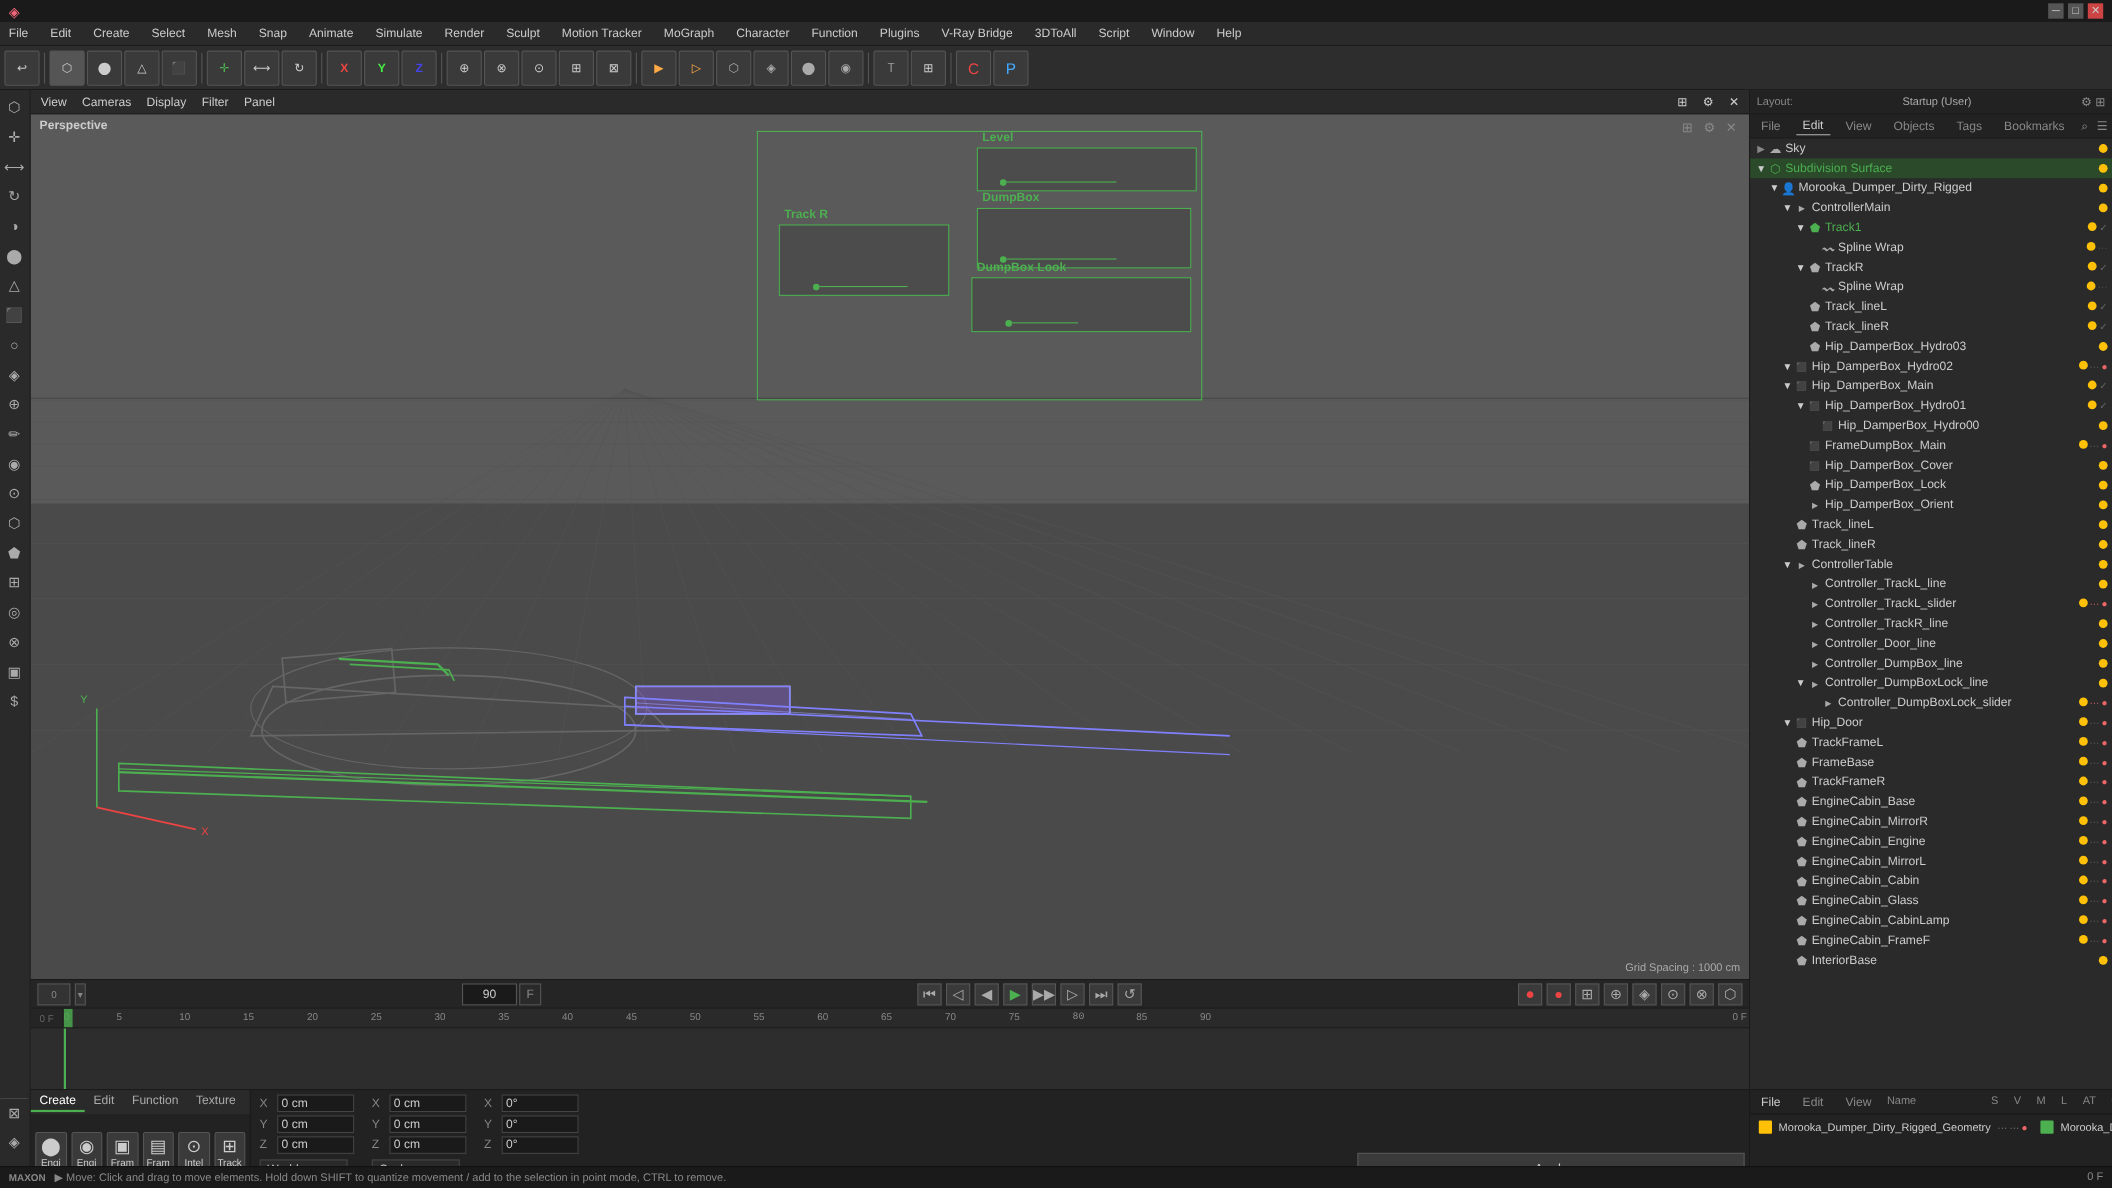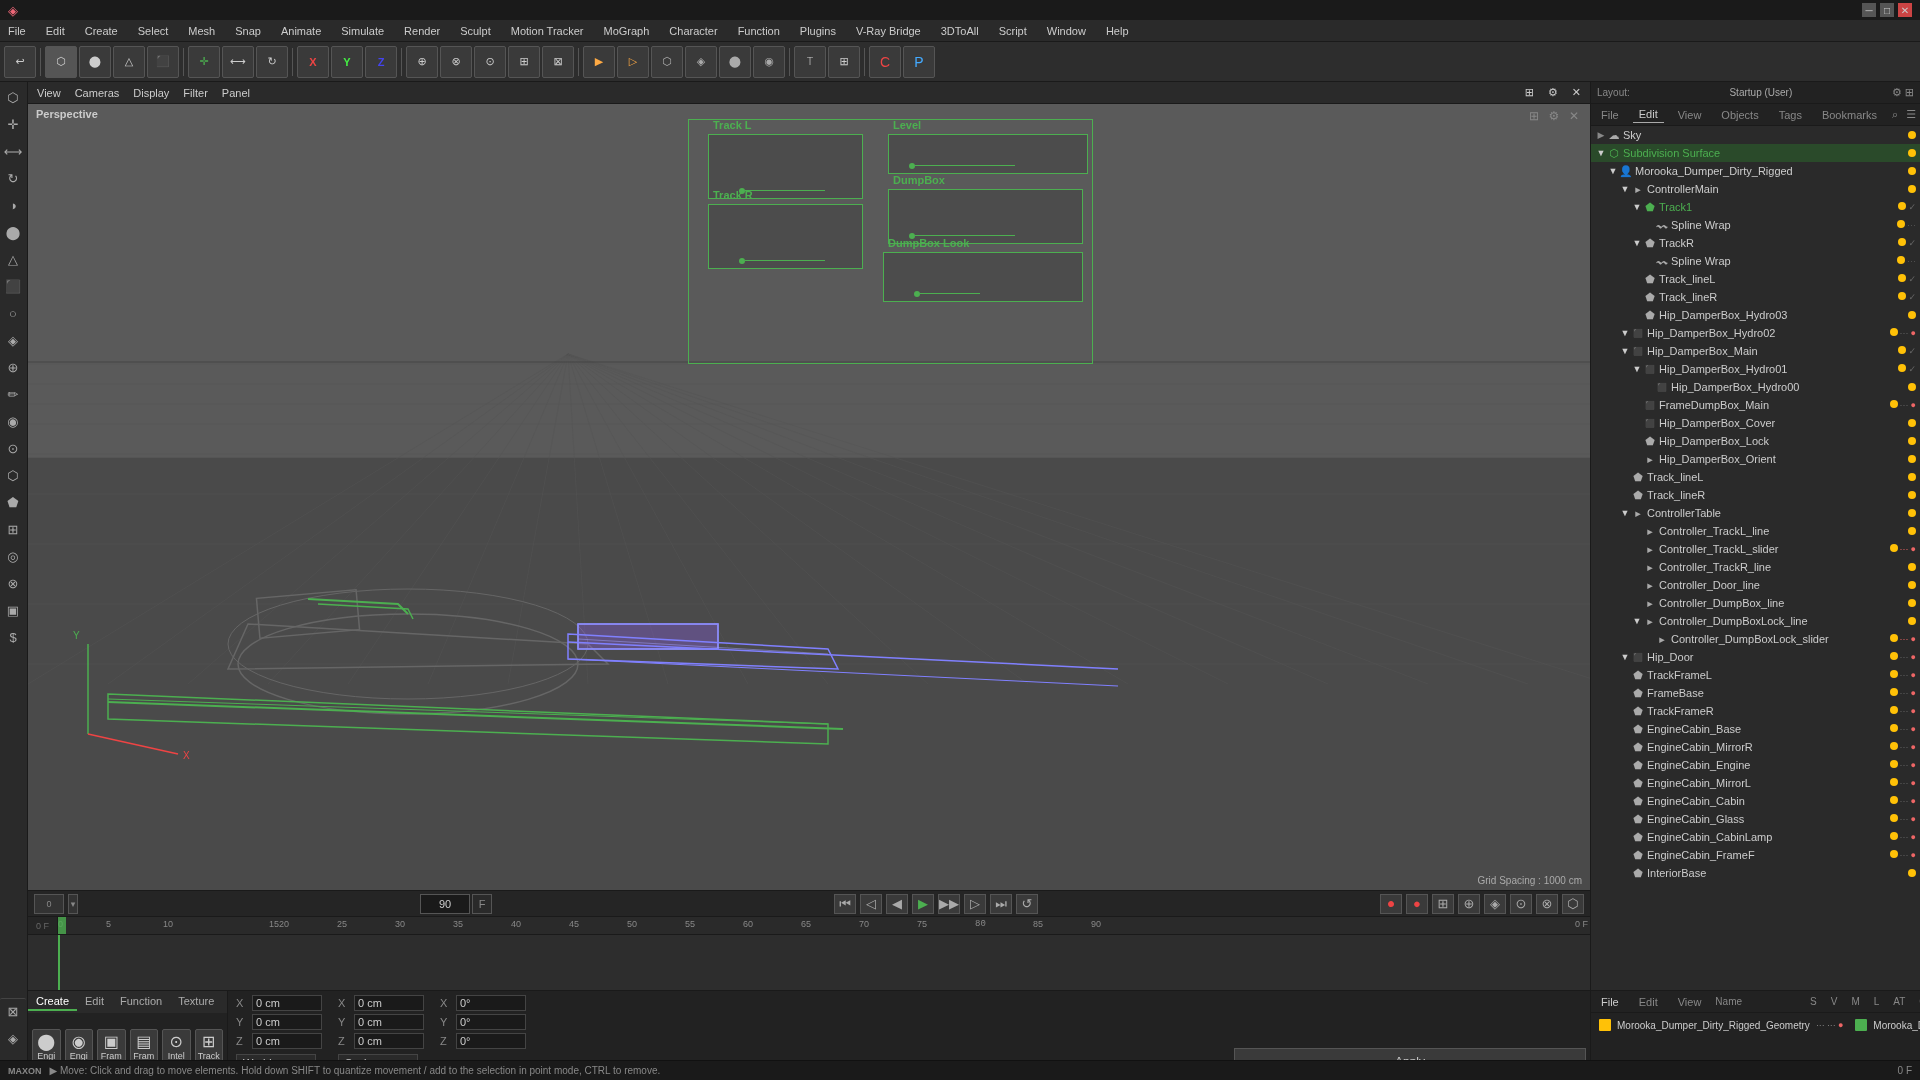--- a/index.html
+++ b/index.html
@@ -673,25 +673,20 @@
       <div id="perspective-label">Perspective</div>
 
       <div id="grid-spacing">Grid Spacing : 1000 cm</div>
 
       <div id="viewport-icons">
         <span class="vp-icon">⊞</span>
         <span class="vp-icon">⚙</span>
         <span class="vp-icon">✕</span>
       </div>
 
-      <div class="hud-box" style="left:680px;top:30px;width:155px;height:65px;">
-        <span class="hud-label">Track L</span>
-        <div class="hud-dot" style="bottom:4px;left:30px;"></div>
-        <div class="hud-line" style="bottom:7px;left:36px;width:80px;"></div>
-      </div>
 
       <div class="hud-box" style="left:860px;top:30px;width:200px;height:40px;">
         <span class="hud-label">Level</span>
         <div class="hud-dot" style="bottom:4px;left:20px;"></div>
         <div class="hud-line" style="bottom:7px;left:26px;width:100px;"></div>
       </div>
 
       <div class="hud-box" style="left:680px;top:100px;width:155px;height:65px;">
         <span class="hud-label">Track R</span>
         <div class="hud-dot" style="bottom:4px;left:30px;"></div>
@@ -753,21 +748,21 @@
       </div>
 
       <div id="timeline-ruler" style="position:relative;height:18px;background:#2a2a2a;border-bottom:1px solid #1a1a1a;overflow:hidden;">
         <div style="position:absolute;left:0;top:0;height:100%;width:30px;background:#252525;border-right:1px solid #1a1a1a;display:flex;align-items:center;justify-content:center;font-size:9px;color:#666;">0 F</div>
         <div style="position:absolute;left:30px;top:0;right:0;height:100%;overflow:hidden;">
 
           <div style="position:relative;height:100%;">
             <span class="ruler-num" style="left:0px;">0</span>
             <span class="ruler-num" style="left:48px;">5</span>
             <span class="ruler-num" style="left:105px;">10</span>
-            <span class="ruler-num" style="left:163px;margin-left:48px;">15</span>
+            <span class="ruler-num" style="left:163px;">15</span>
             <span class="ruler-num" style="left:221px;">20</span>
             <span class="ruler-num" style="left:279px;">25</span>
             <span class="ruler-num" style="left:337px;">30</span>
             <span class="ruler-num" style="left:395px;">35</span>
             <span class="ruler-num" style="left:453px;">40</span>
             <span class="ruler-num" style="left:511px;">45</span>
             <span class="ruler-num" style="left:569px;">50</span>
             <span class="ruler-num" style="left:627px;">55</span>
             <span class="ruler-num" style="left:685px;">60</span>
             <span class="ruler-num" style="left:743px;">65</span>

